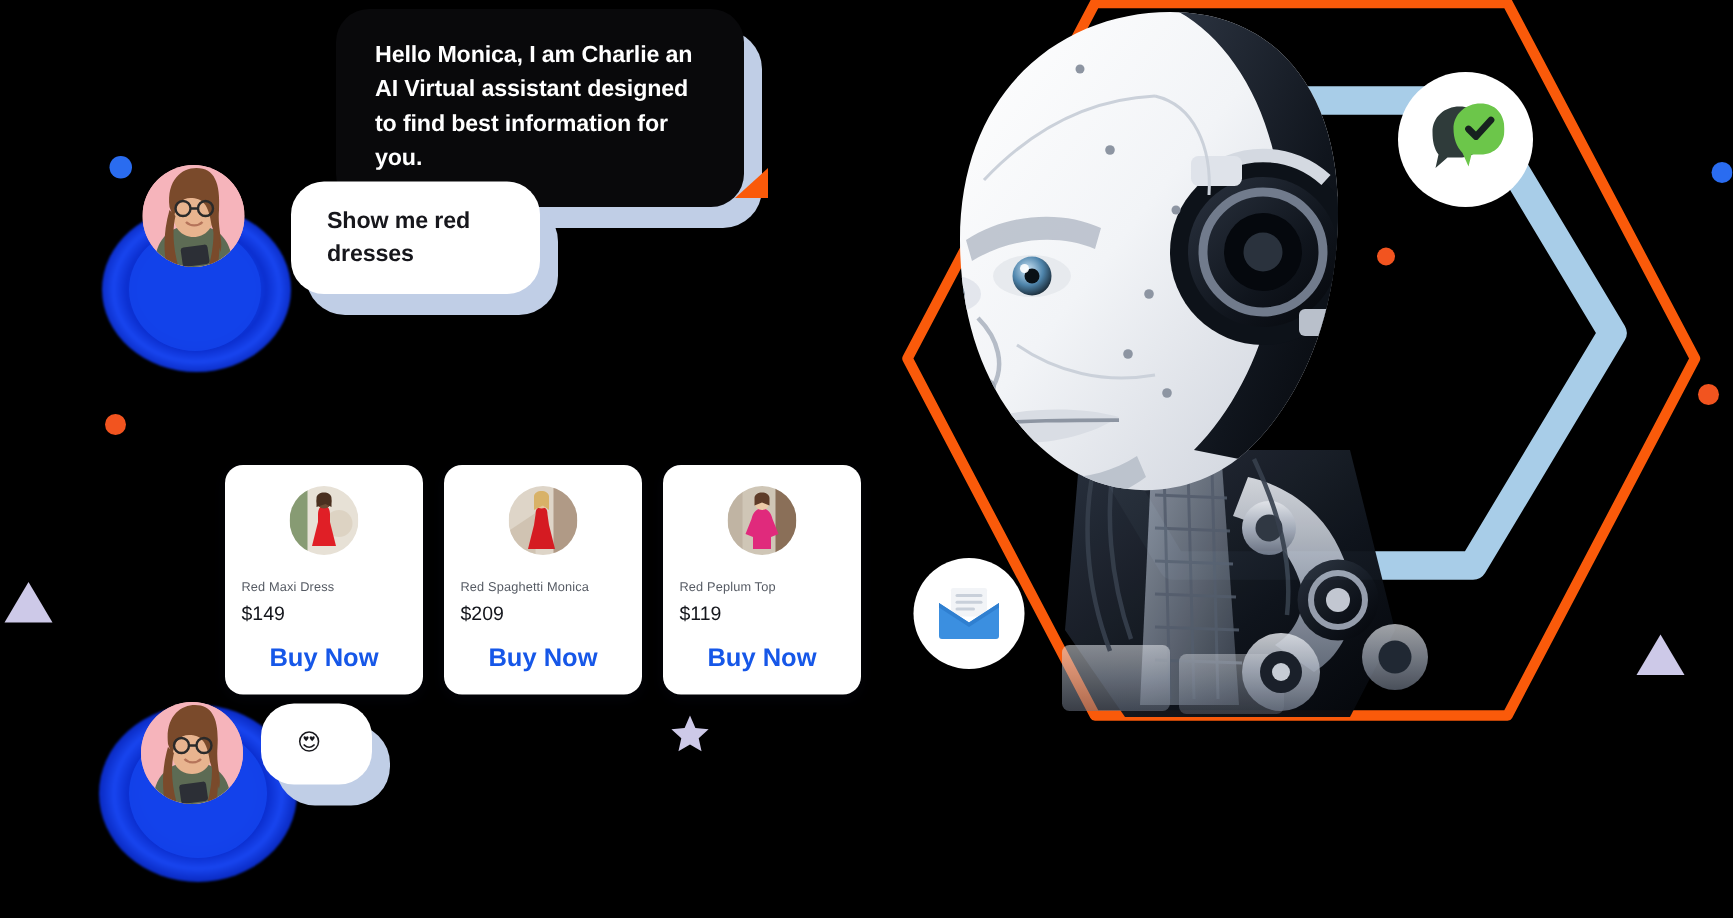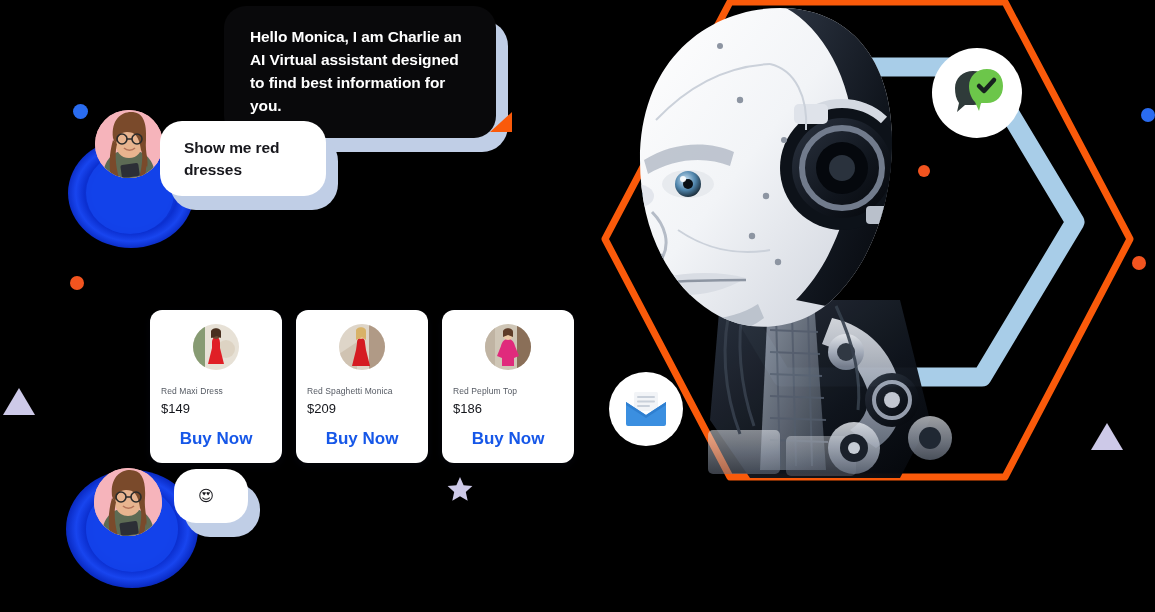--- a/index.html
+++ b/index.html
@@ -269,21 +269,21 @@
           <circle cx="27" cy="29" r="5"></circle>
             <circle cx="42" cy="29" r="5"></circle>
             <path d="M32 29 h5"></path>
         </g>
         <path d="M29 38 C32 41 37 41 40 38" fill="none" stroke="#b5745a" stroke-width="1.6"></path>
         <rect x="26" y="54" width="18" height="13" rx="2" fill="#2c2f36" transform="rotate(-8 35 60)"></rect>
       </svg>
     </div>
   </div>
 
-  <div class="bubble light" style="left:160px;top:121px;width:166px;">
+  <div class="bubble light" style="left:194px;top:121px;width:166px;">
     <div class="shadow"></div>
     <div class="body">Show me red dresses</div>
   </div>
 
 
   <div class="cards">
 
     <div class="card">
       <div class="thumb">
         <svg width="46" height="46" viewBox="0 0 46 46">
@@ -321,21 +321,21 @@
         <svg width="46" height="46" viewBox="0 0 46 46">
           <rect width="46" height="46" fill="#cfc6b6"></rect>
           <path d="M32 0 h14 v46 h-14z" fill="#6c4a31" opacity=".7"></path>
           <path d="M0 0 h10 v46 h-10z" fill="#b9ad9b" opacity=".7"></path>
           <path d="M23 15 C19 15 17 18 16 22 L12 32 L17 34 L17 42 L29 42 L29 34 L34 32 L30 22 C29 18 27 15 23 15 Z" fill="#e02a7c"></path>
           <circle cx="23" cy="11" r="5" fill="#eccaa6"></circle>
           <path d="M18 8 C18 3 28 3 28 8 L28 13 L23 11 L18 13 Z" fill="#5e3c28"></path>
         </svg>
       </div>
       <div class="pname">Red Peplum Top</div>
-      <div class="pprice">$186</div>
+      <div class="pprice">$119</div>
       <div class="buy">Buy Now</div>
     </div>
   </div>
 
   <div class="avatarGroup" style="left:62px;top:462px;width:140px;height:126px;">
     <div class="rings" style="left:4px;top:8px;width:132px;height:118px;background:radial-gradient(ellipse at 50% 50%, #1040e8 0%, #1040e8 40%, #0b2fd0 50%, #1845ef 60%, #0a2bc4 70%, #1a4bf5 80%, #0720b0 90%, #0720b0 100%);filter:blur(0.6px);"></div>
     <div class="rings" style="left:24px;top:24px;width:92px;height:86px;background:#1342ea;opacity:.92;"></div>
     <div class="ava" style="left:32px;top:6px;width:68px;height:68px;">
       <svg width="68" height="68" viewBox="0 0 68 68">
         <rect width="68" height="68" fill="#f6b4bb"></rect>

